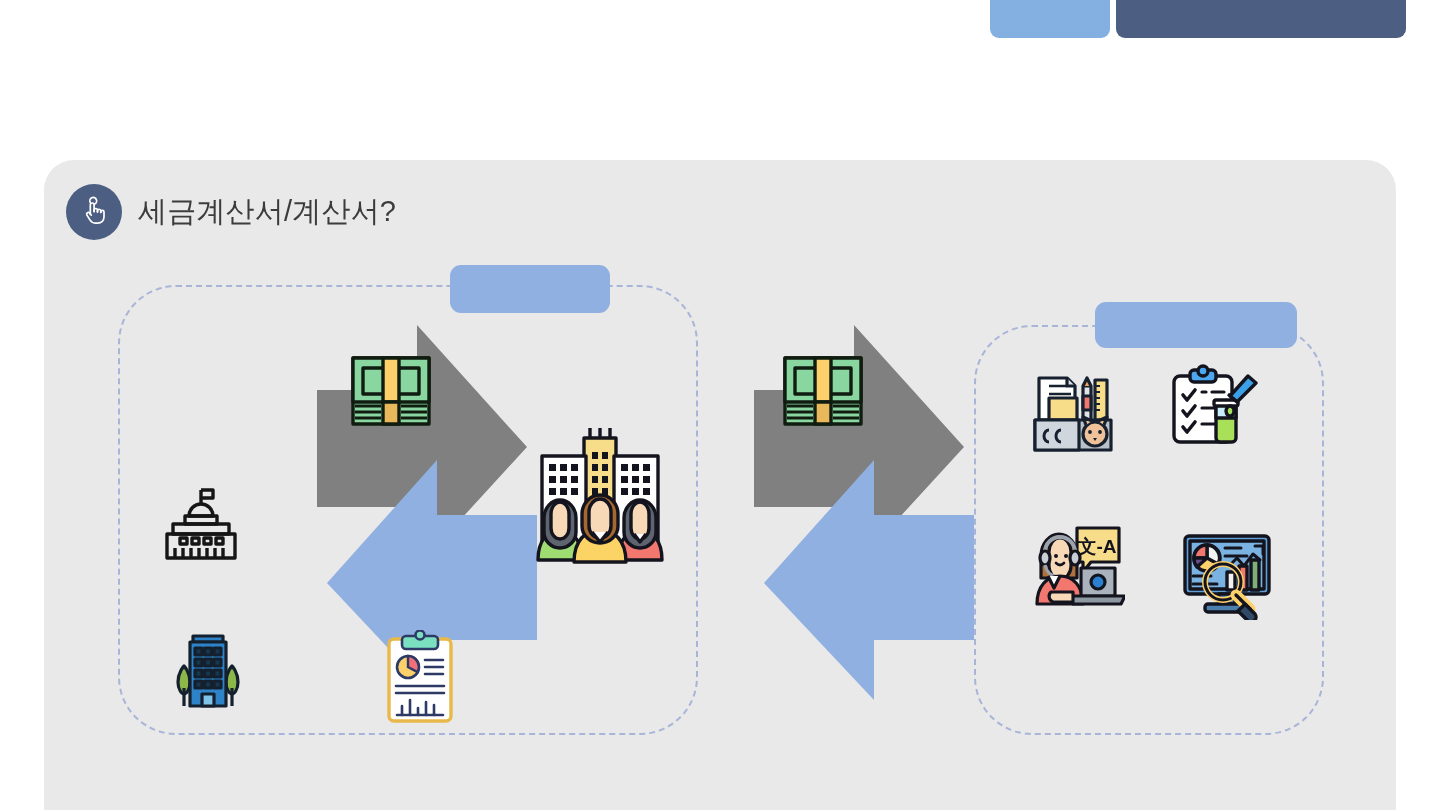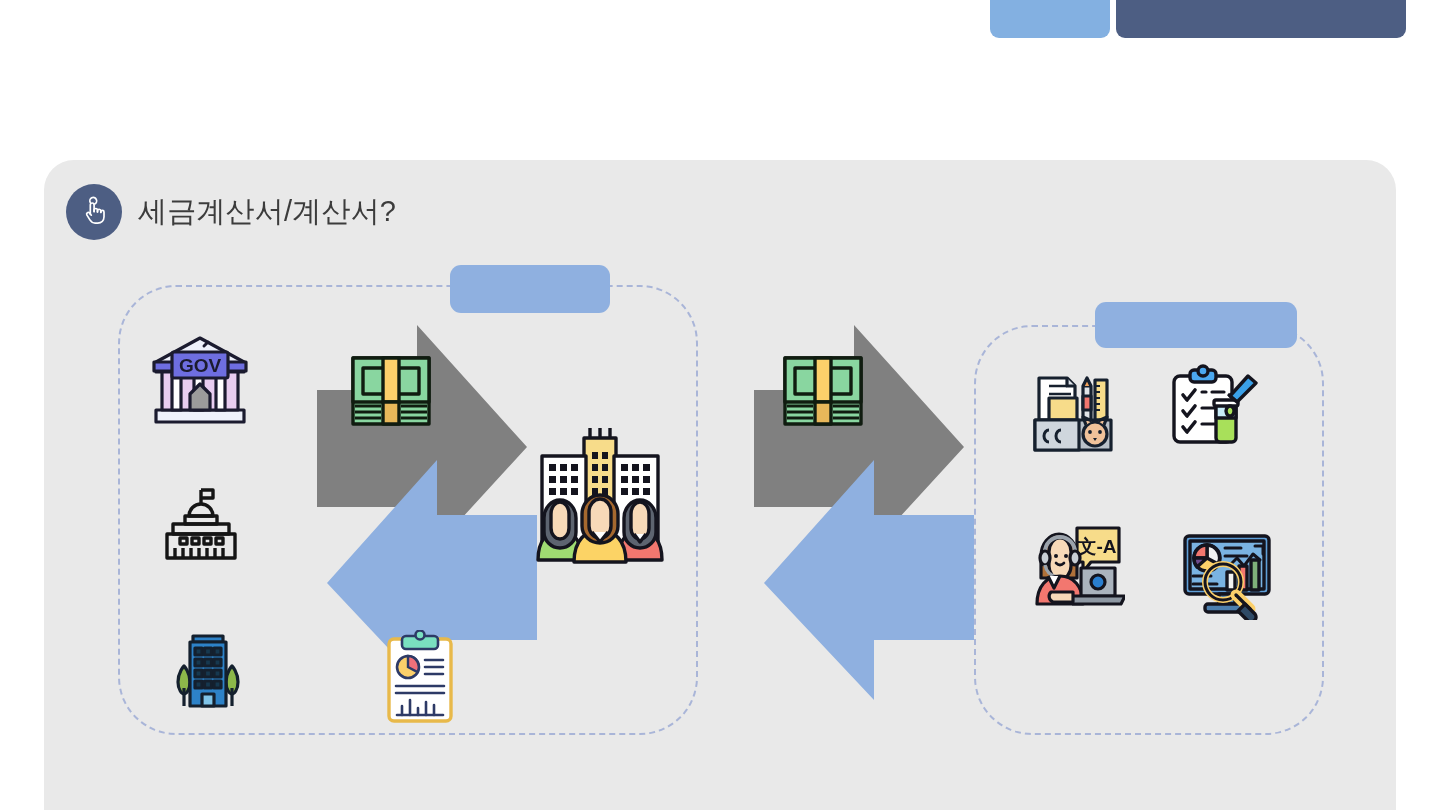--- a/index.html
+++ b/index.html
@@ -116,37 +116,20 @@
     </svg>
   </div>
 
   <div class="arrows arrow-right-block">
     <svg width="250" height="400" viewBox="0 0 250 400">
       <polygon points="15,75 115,75 115,10 225,132 115,252 115,192 15,192" fill="#808080"></polygon>
       <polygon points="235,200 135,200 135,145 25,268 135,385 135,325 235,325" fill="#8fb0e0"></polygon>
     </svg>
   </div>
 
-  <div class="icon i-gov">
-    <svg width="104" height="96" viewBox="0 0 104 96">
-      <g stroke="#1b1b2f" stroke-width="3.2" stroke-linejoin="round" fill="none">
-        <path d="M52 6 L96 30 L96 40 L8 40 L8 30 Z" fill="#eef1fb"></path>
-        <rect x="8" y="78" width="88" height="12" fill="#eef1fb"></rect>
-        <rect x="14" y="40" width="76" height="38" fill="#e8cdf0"></rect>
-        <rect x="24" y="42" width="9" height="36" fill="#ffffff"></rect>
-        <rect x="46" y="42" width="9" height="36" fill="#ffffff"></rect>
-        <rect x="68" y="42" width="9" height="36" fill="#ffffff"></rect>
-        <path d="M52 52 L62 62 L62 78 L42 78 L42 62 Z" fill="#9b9b9b"></path>
-        <rect x="6" y="30" width="92" height="9" fill="#6e6ee0"></rect>
-        <rect x="24" y="20" width="56" height="26" rx="2" fill="#6e6ee0"></rect>
-      </g>
-      <text x="52" y="40" font-family="'Liberation Sans',sans-serif" font-size="19" font-weight="bold" fill="#1b1b2f" text-anchor="middle">GOV</text>
-      <path d="M56 14 L60 10" stroke="#1b1b2f" stroke-width="3" stroke-linecap="round"></path>
-    </svg>
-  </div>
 
   <div class="icon i-capitol">
     <svg width="84" height="84" viewBox="0 0 84 84">
       <g stroke="#151515" stroke-width="3.4" fill="none" stroke-linejoin="round">
         <path d="M42 22 a12 12 0 0 1 12 12 H30 a12 12 0 0 1 12-12z"></path>
         <path d="M42 22 V8"></path>
         <path d="M42 8 h12 v8 h-12"></path>
         <path d="M26 34 h32 v8 H26z"></path>
         <path d="M14 42 h56 v10 H14z"></path>
         <path d="M8 52 h68 v24 H8z"></path>

